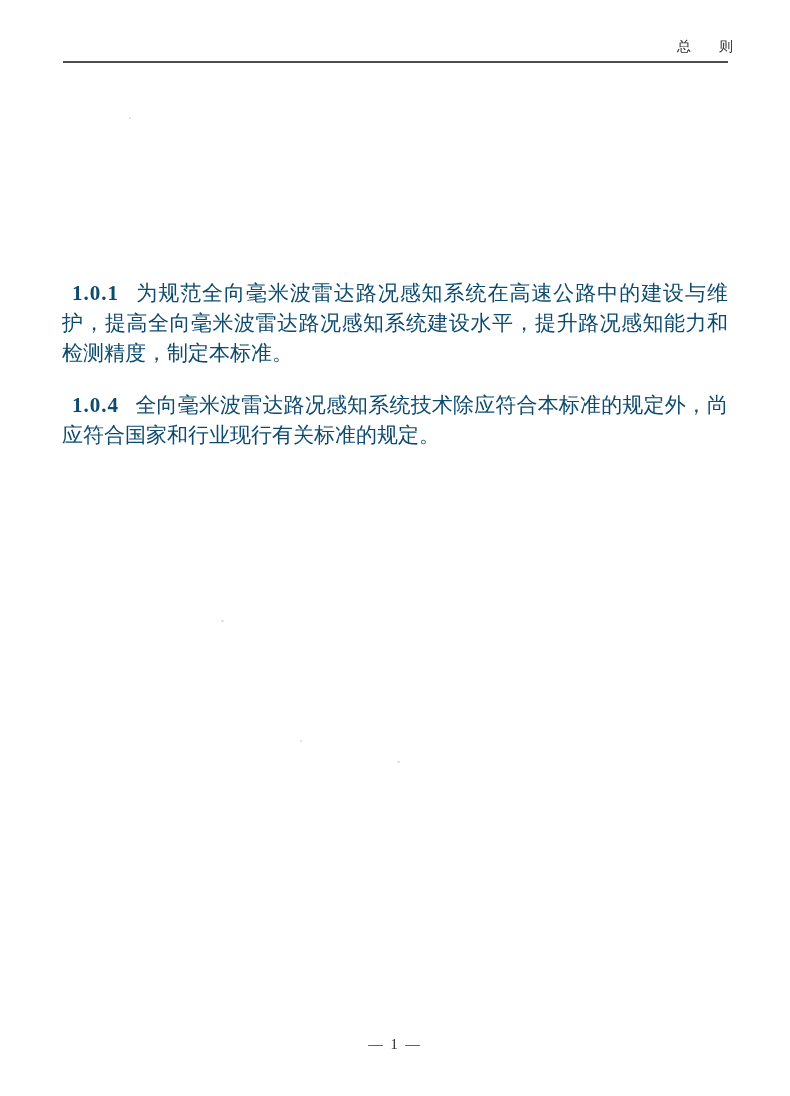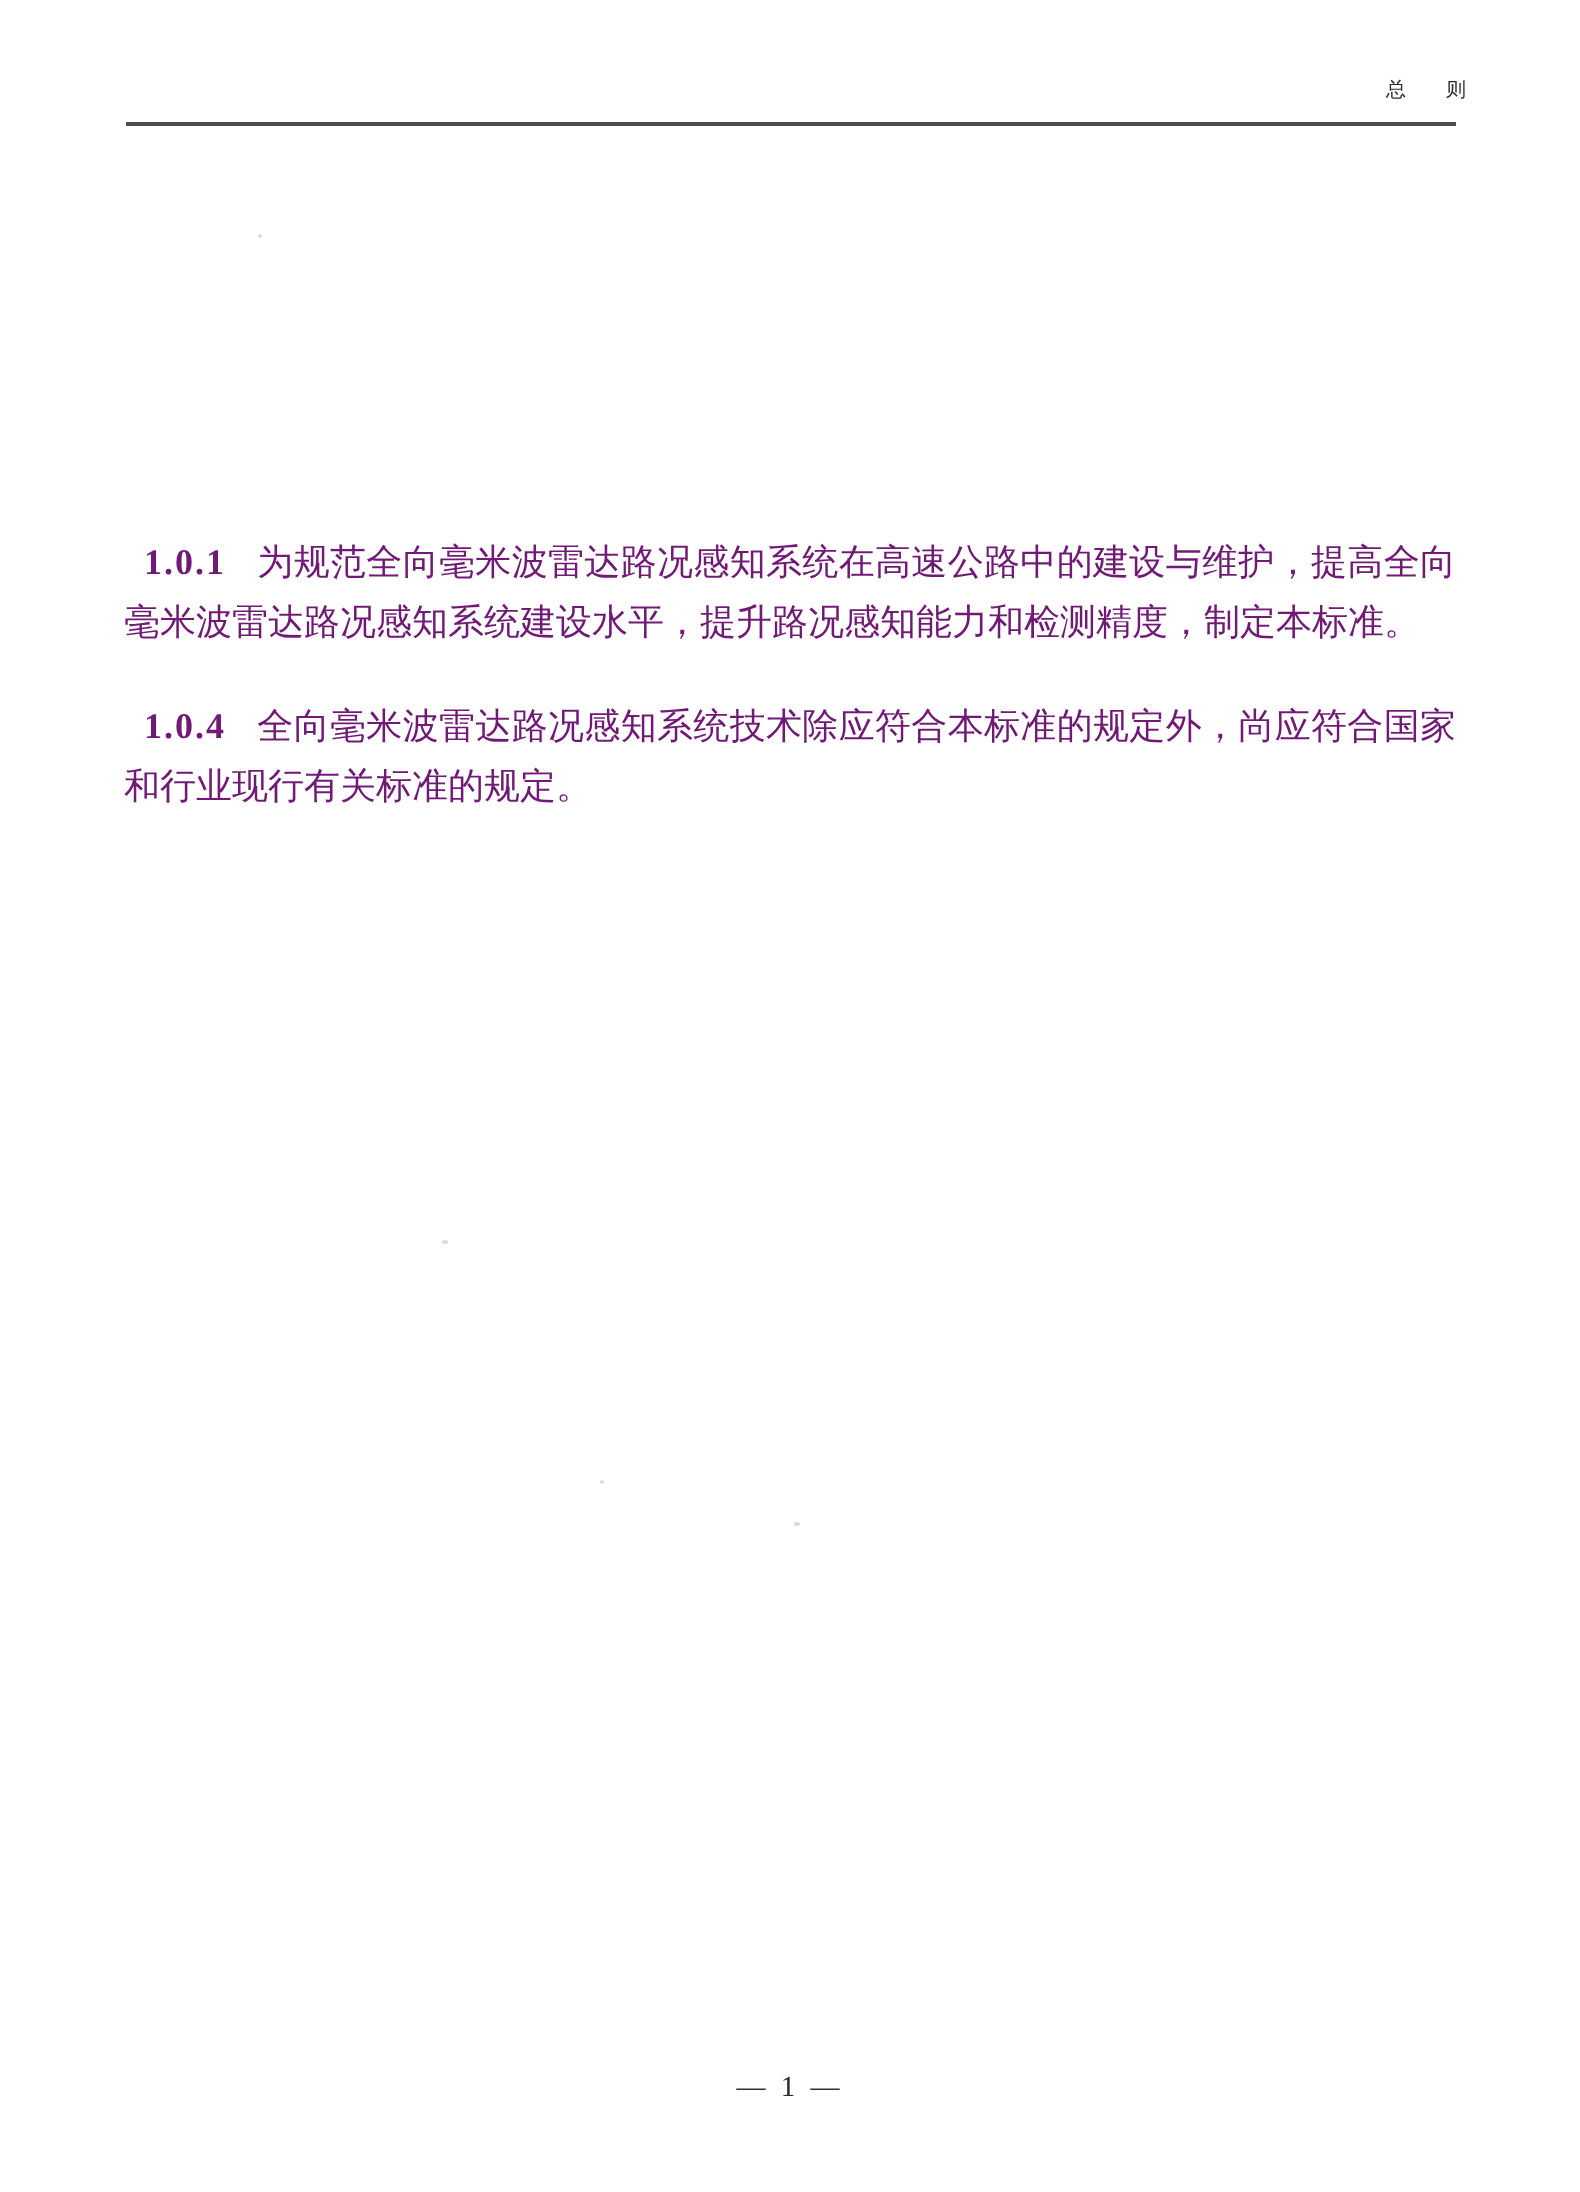--- a/index.html
+++ b/index.html
@@ -15,21 +15,21 @@
     color: #1d1d1d;
     font-family: "Liberation Serif", "DejaVu Serif", serif;
     overflow: hidden;
   }
 
   
   .running-title {
     position: absolute;
     top: 38px;
     right: 57px;
-    font-size: 10px;
+    font-size: 14px;
     color: #2b2b2b;
     white-space: pre;
   }
   .header-rule {
     position: absolute;
     top: 61px;
     left: 63px;
     width: 665px;
     height: 2px;
     background: #4d4d4d;
@@ -54,26 +54,26 @@
   }
 
   
   .content {
     position: absolute;
     top: 262px;
     left: 62px;
     width: 666px;
   }
   .article {
-    margin: 4px 0 22px 0;
-    font-size: 18px;
+    margin: 16px 0 22px 0;
+    font-size: 21px;
     line-height: 30px;
     text-align: justify;
     text-indent: 10px;
-    color: #701a75;
+    color: #0c4a6e;
   }
   .article-number {
     font-weight: 700;
     letter-spacing: 1px;
     margin-right: 11px;
     white-space: nowrap;
   }
 
   
   .footer {

